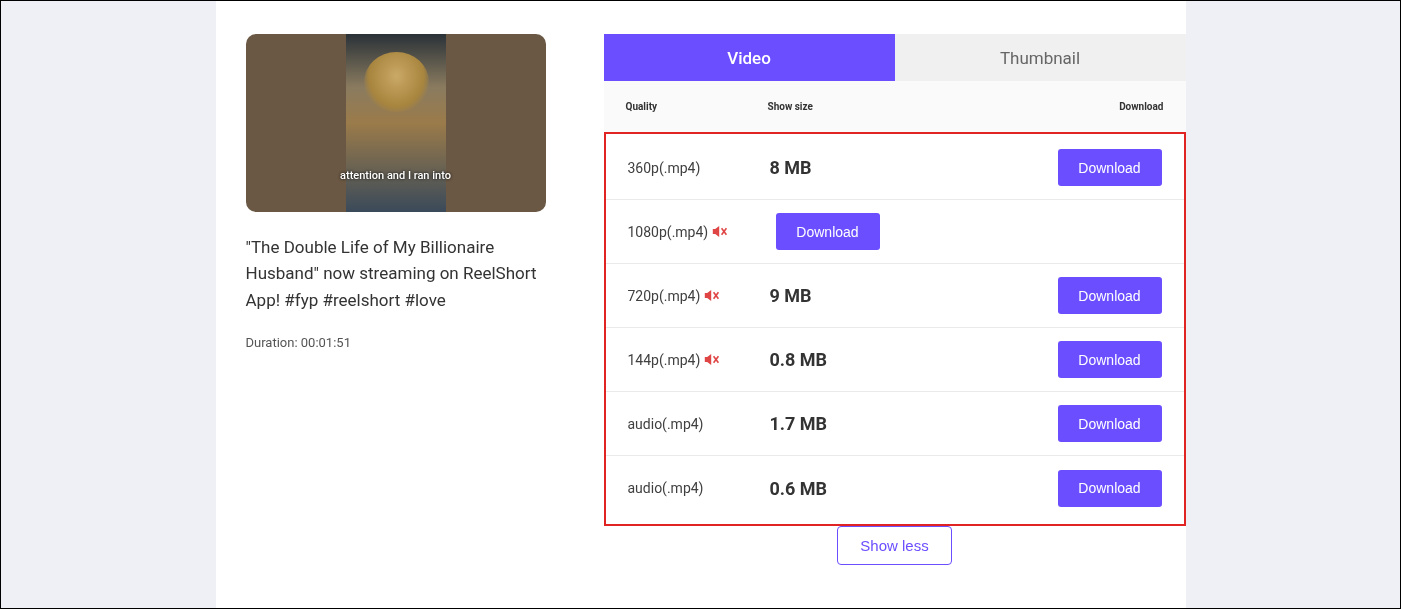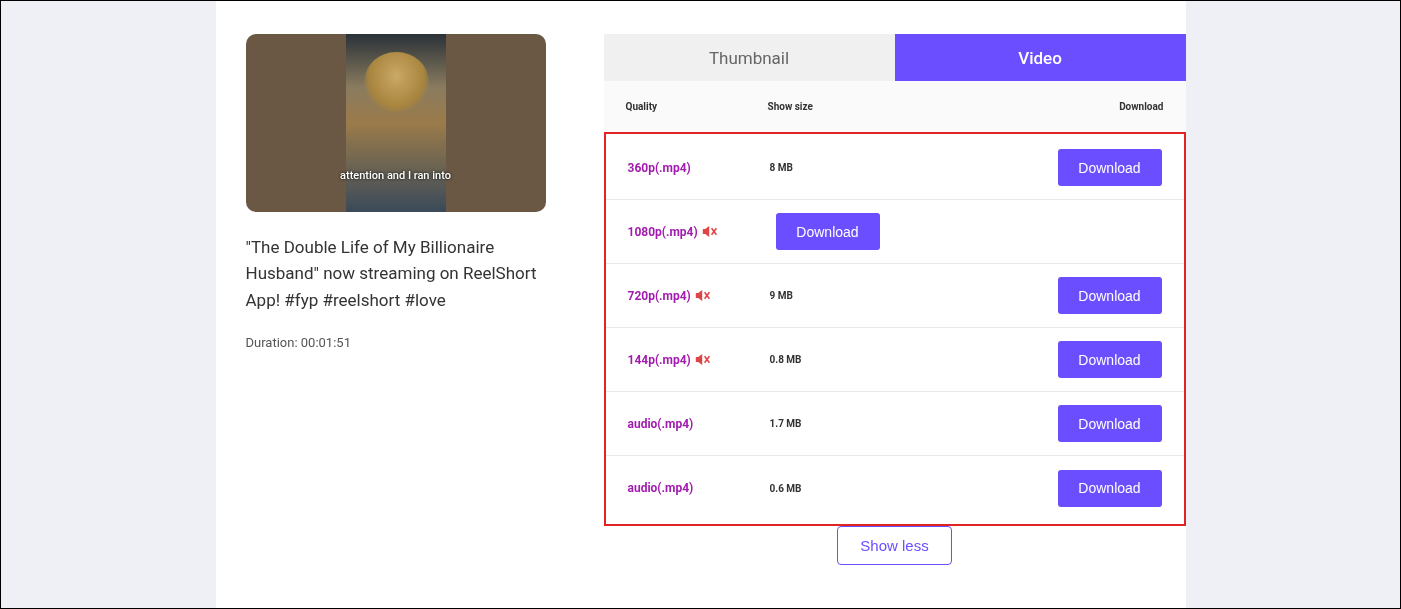--- a/index.html
+++ b/index.html
@@ -139,30 +139,30 @@
     .row {
       display: flex;
       align-items: center;
       padding: 0 22px;
       height: 64px;
       border-bottom: 1px solid #eaeaea;
     }
     .row:last-child { border-bottom: none; }
     .row-quality {
       width: 142px;
-      font-size: 12px;
-      font-weight: 700;
-      color: #a21caf;
+      font-size: 14px;
+      font-weight: 400;
+      color: #404040;
       display: flex;
       align-items: center;
       gap: 4px;
     }
     .row-size {
       flex: 1;
-      font-size: 10px;
+      font-size: 18px;
       font-weight: 700;
       color: #333;
     }
     .row-dl {
       width: 110px;
       display: flex;
       justify-content: flex-end;
     }
     .mute-icon {
       display: inline-flex;
@@ -204,22 +204,22 @@
       <div class="thumb">
         <div class="thumb-inner"></div>
         <div class="thumb-caption">attention and I ran into</div>
       </div>
       <div class="video-title">"The Double Life of My Billionaire Husband" now streaming on ReelShort App! #fyp #reelshort #love</div>
       <div class="duration">Duration: 00:01:51</div>
     </div>
 
     <div class="right-col">
       <div class="tabs">
+        <div class="tab tab-active">Video</div>
         <div class="tab tab-inactive">Thumbnail</div>
-        <div class="tab tab-active">Video</div>
       </div>
 
       <div class="table-wrap">
         <div class="table-header">
           <div class="col-quality">Quality</div>
           <div class="col-size">Show size</div>
           <div class="col-dl">Download</div>
         </div>
 
         <div class="rows-box" id="rows-box">

